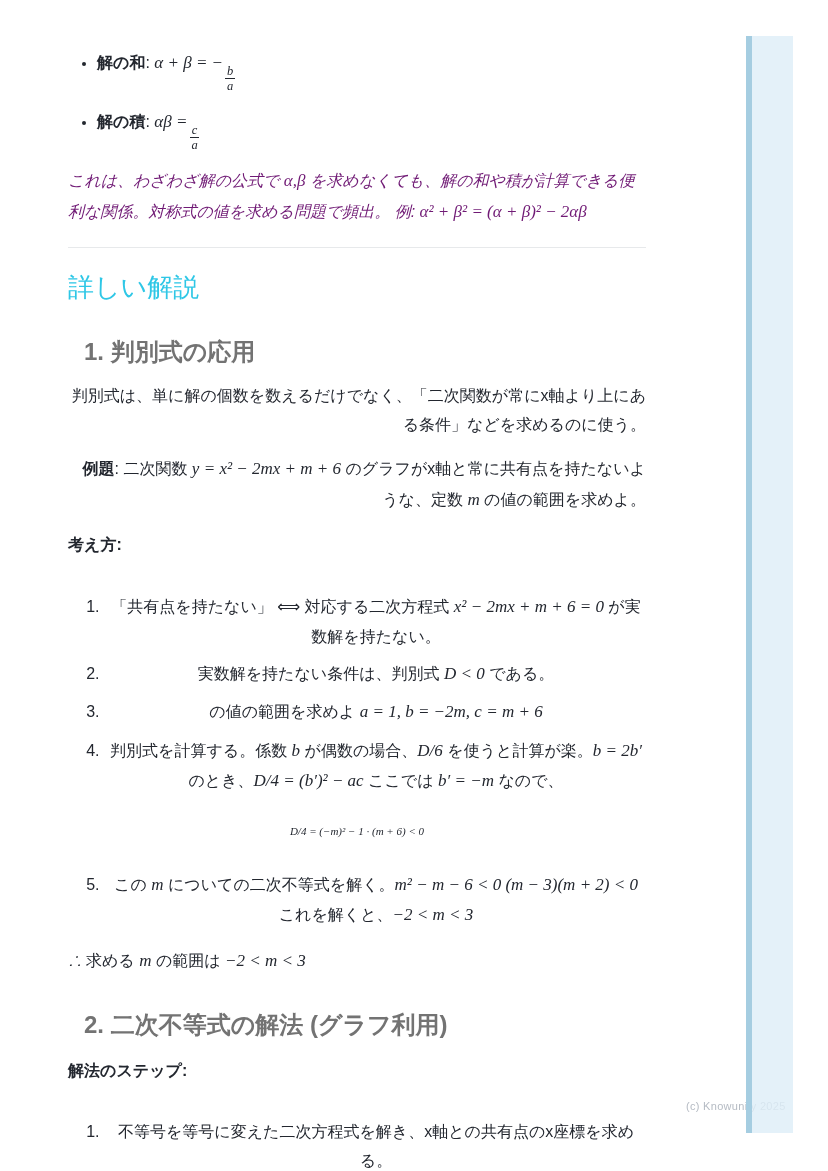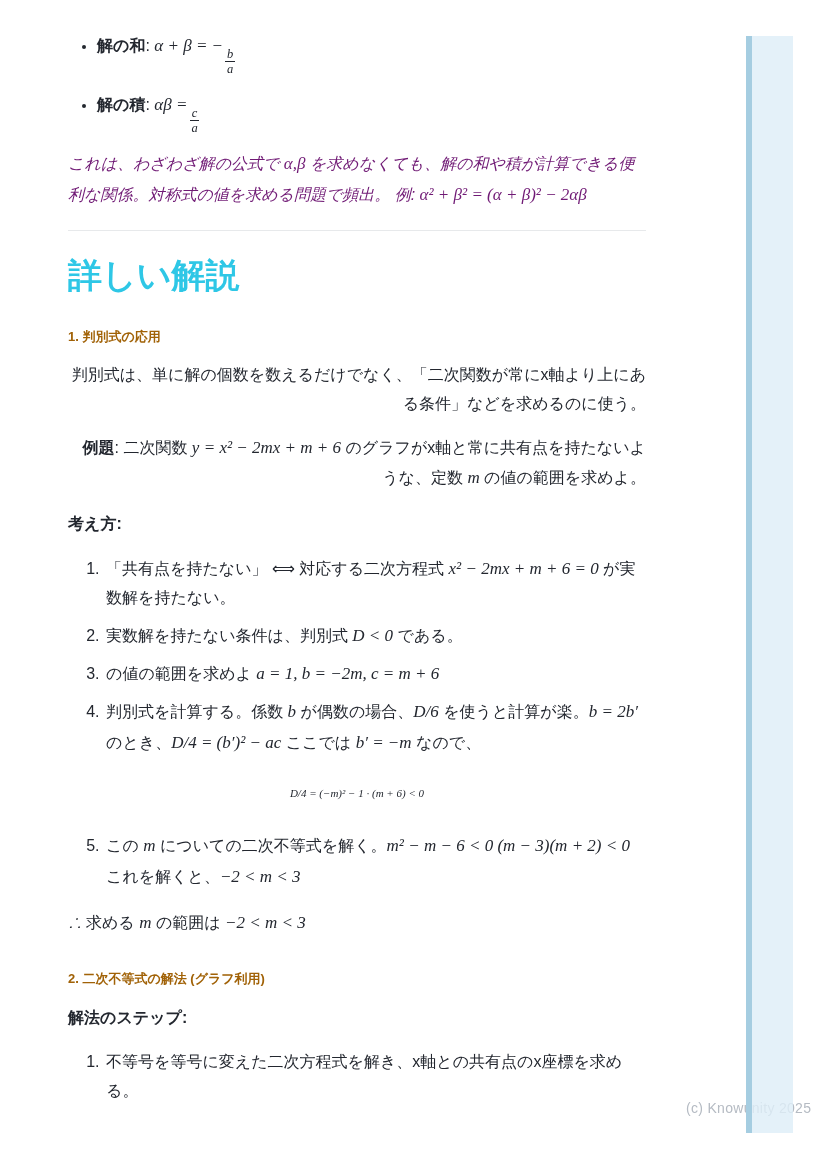--- a/index.html
+++ b/index.html
@@ -27,21 +27,21 @@
     background: rgba(222, 238, 248, 0.82);
     border-left: 6px solid #a5cde1;
     z-index: 2;
   }
 
   
   .watermark {
     position: absolute;
     left: 686px;
     top: 1100px;
-    font-size: 14px;
+    font-size: 11px;
     letter-spacing: 0.3px;
     color: #b5bbc3;
     z-index: 1;
     white-space: nowrap;
   }
 
   
   .doc {
     position: absolute;
     left: 68px;
@@ -55,21 +55,21 @@
     font-style: italic;
     font-size: 17px;
     white-space: pre-wrap;
   }
 
   strong { font-weight: 700; }
 
   
   ul.vieta {
     list-style: disc;
-    margin: 0 0 4px 0;
+    margin: 17px 0 4px 0;
     padding-left: 29px;
   }
   ul.vieta li {
     margin-bottom: 12px;
     line-height: 1.9;
   }
   ul.vieta li::marker { font-size: 13px; }
 
   .frac {
     display: inline-flex;
@@ -95,40 +95,41 @@
   }
 
   hr.divider {
     border: none;
     border-top: 1px solid #e7e9eb;
     margin: 20px 0 0 0;
   }
 
   h1.main-heading {
     color: #2ec7e6;
-    font-size: 34px;
+    font-size: 26px;
     line-height: 1.25;
     margin: 23px 0 0 0;
-    font-weight: 700;
+    font-weight: 400;
   }
 
   h2.sub-heading {
-    color: #a16207;
-    font-size: 13px;
+    color: #737373;
+    font-size: 24px;
     line-height: 1.3;
-    margin: 33px 0 0 0;
+    margin: 33px 0 0 16px;
     font-weight: 700;
   }
 
   p.body-p { margin: 15px 0 0 0; text-align: right; }
   p.label-p { margin: 16px 0 0 0; }
 
   ol.steps {
-    margin: 16px 0 0 0;
+    margin: 33px 0 0 0;
     padding-left: 36px;
+    text-align: center;
   }
   ol.steps li {
     margin-bottom: 8px;
     padding-left: 2px;
   }
   ol.steps li:last-child { margin-bottom: 0; }
 
   .display-formula {
     text-align: center;
     margin: 26px 0 0 0;

